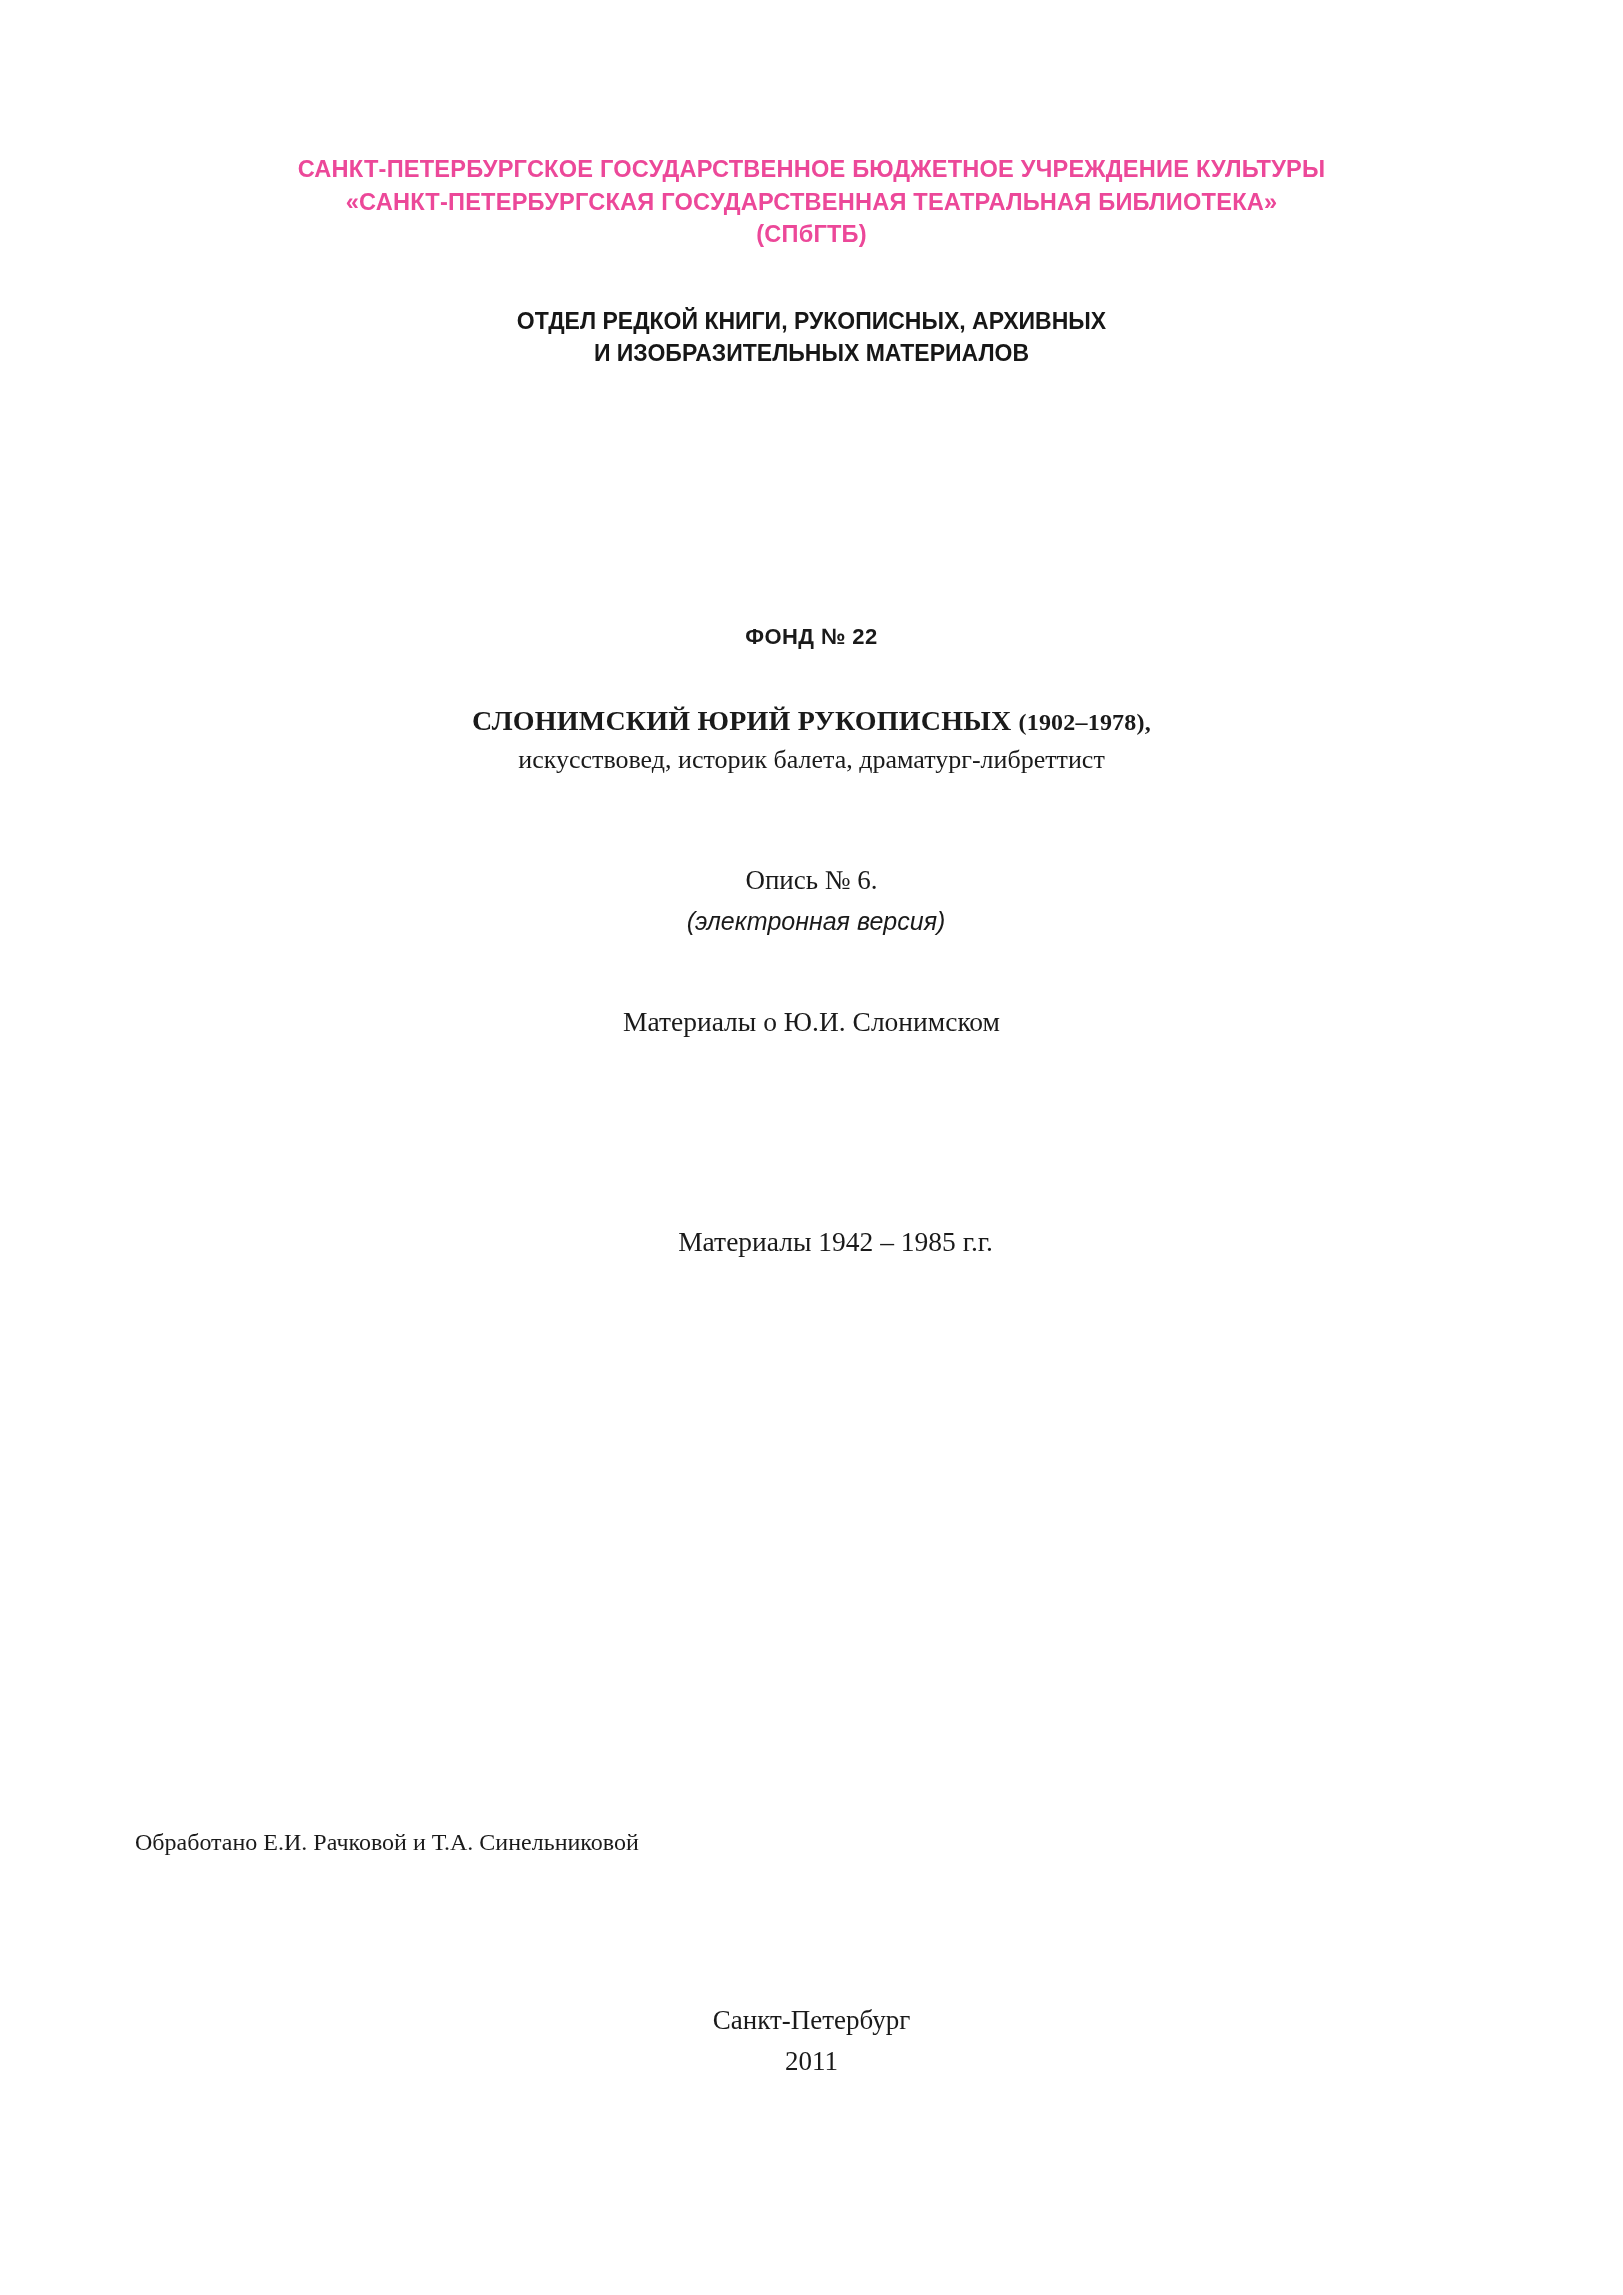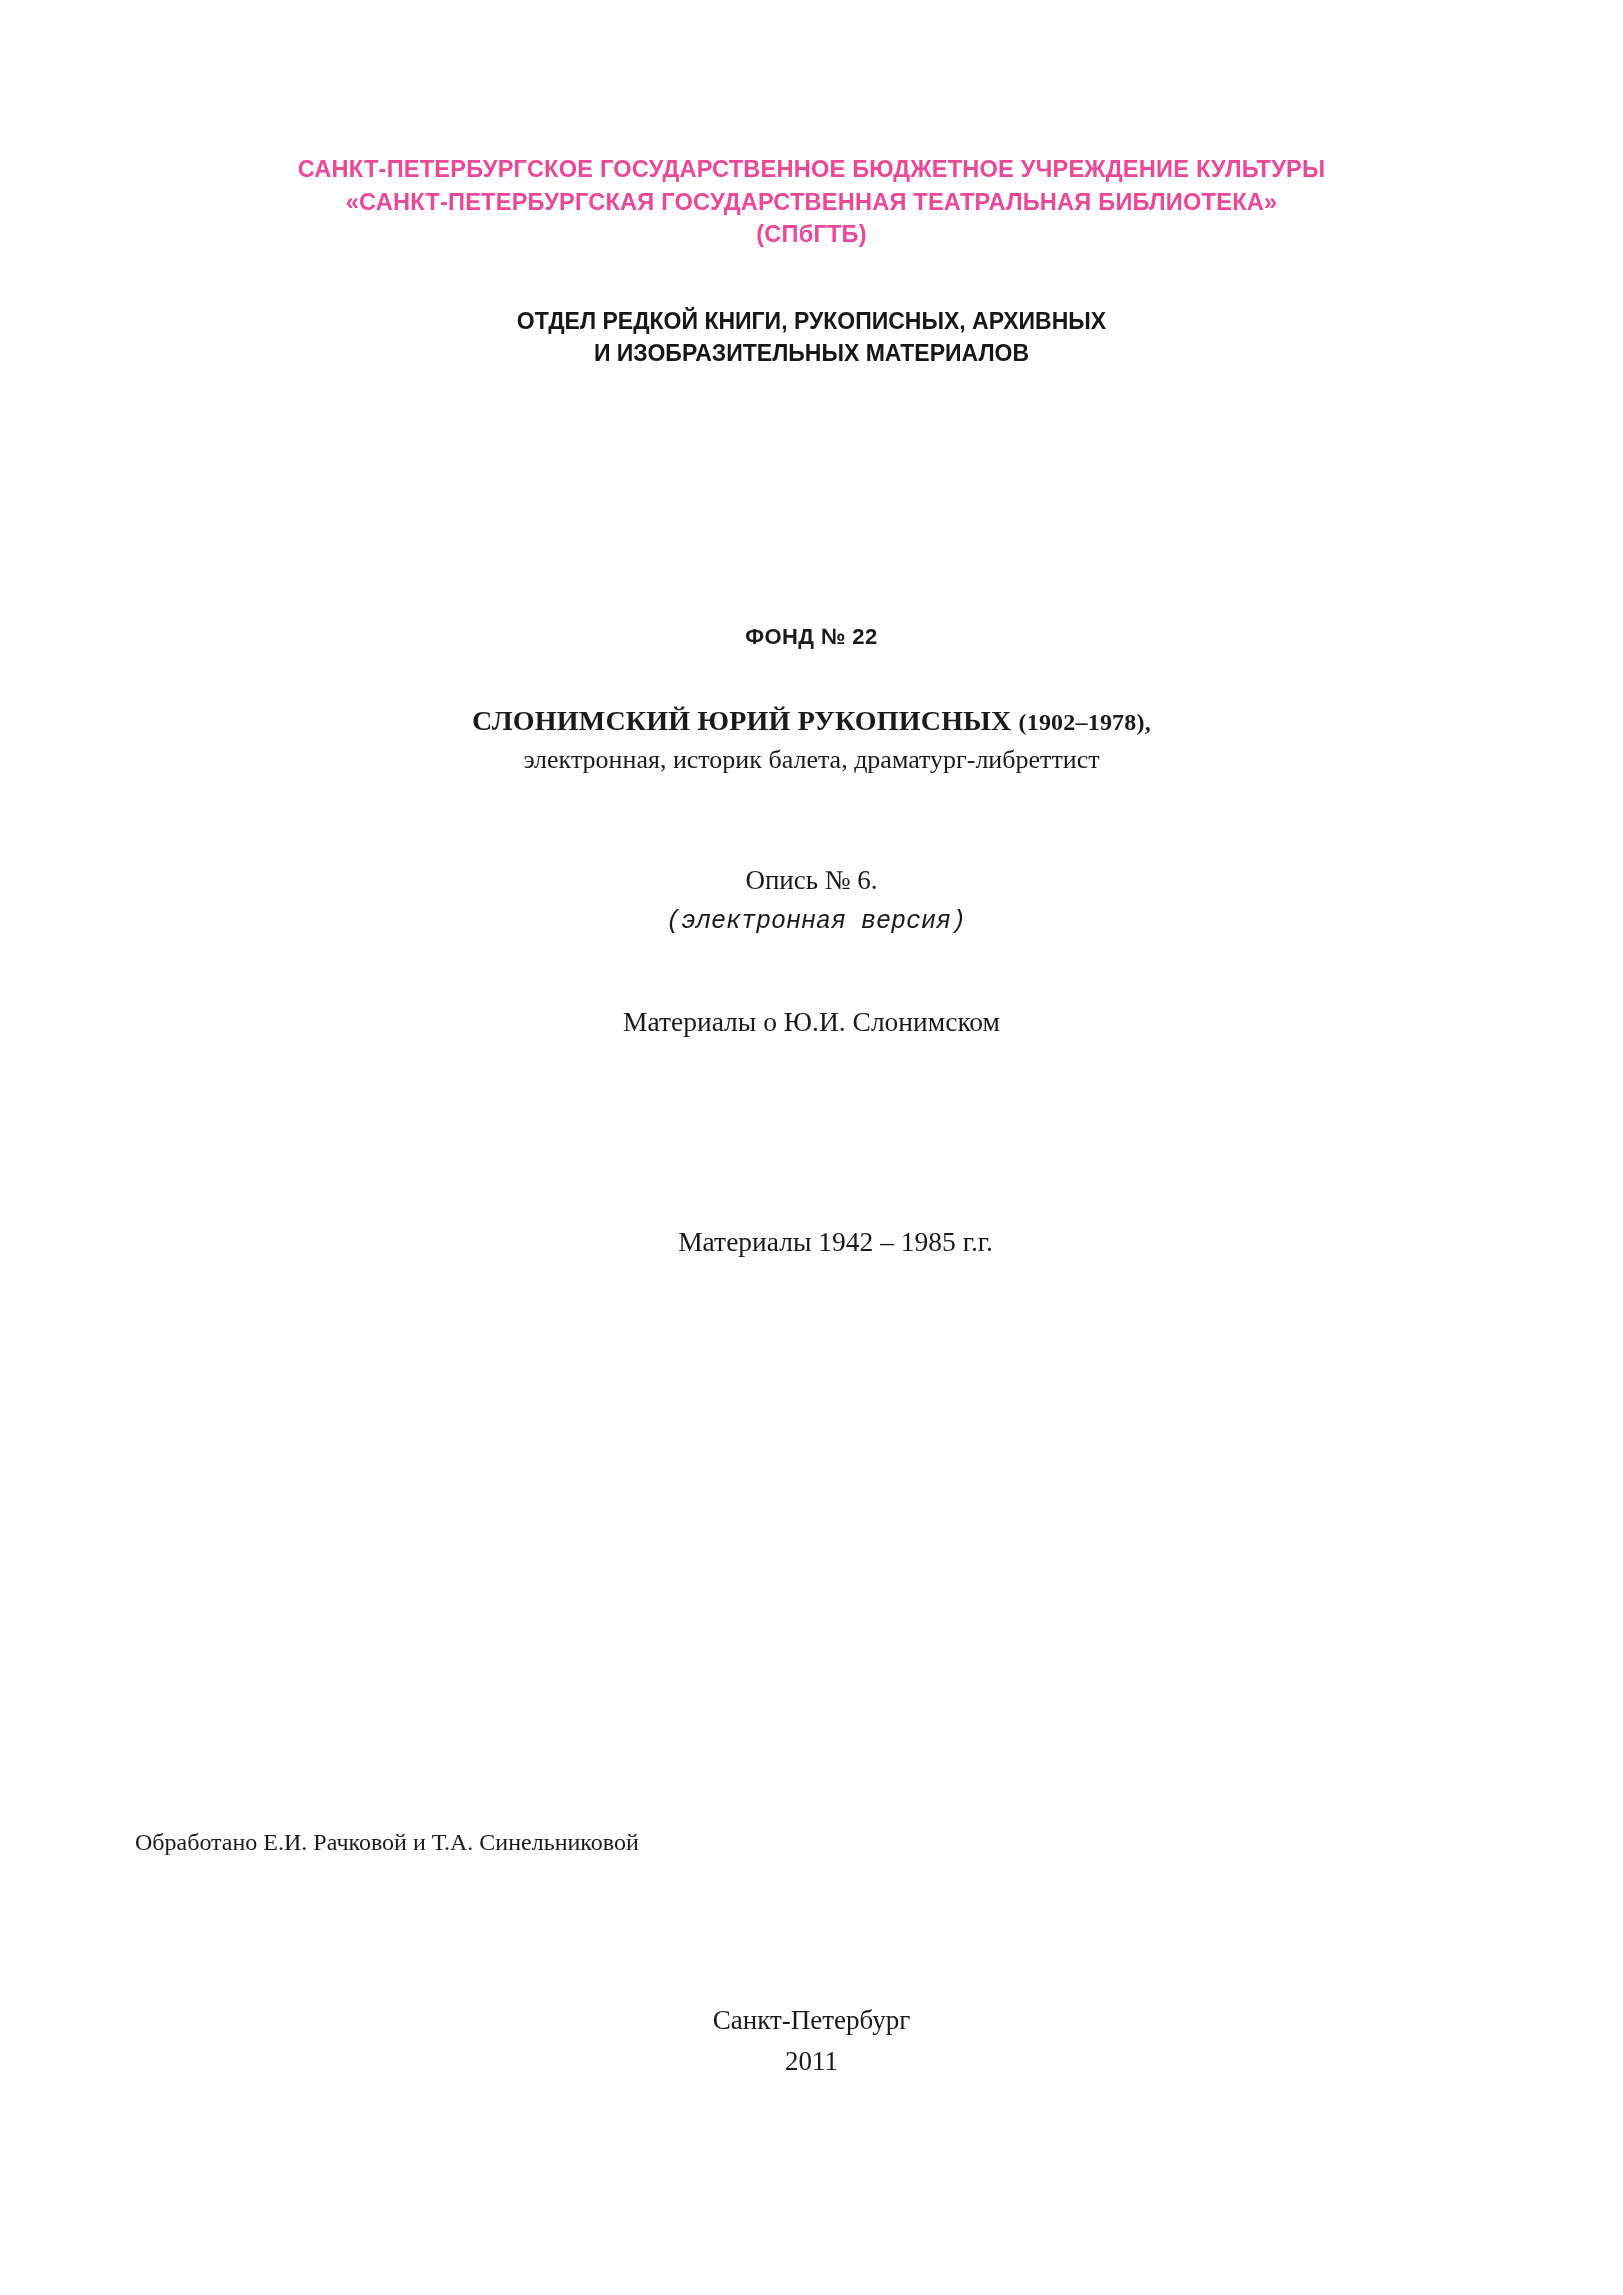--- a/index.html
+++ b/index.html
@@ -70,21 +70,21 @@
     font-family: "Liberation Serif", serif;
     font-size: 26px;
     margin-top: 7.9px;
   }
 
   .opis {
     font-family: "Liberation Serif", serif;
     font-size: 27px;
   }
   .opis-sub {
-    font-family: Liberation Mono, monospace;
+    font-family: Liberation Sans, sans-serif;
     font-style: italic;
     font-size: 25px;
     margin-top: 11px;
     padding-left: 9px;
   }
 
   .materials-about {
     font-family: "Liberation Serif", serif;
     font-size: 27.5px;
   }
@@ -124,21 +124,21 @@
     <span class="dept-line">И  ИЗОБРАЗИТЕЛЬНЫХ МАТЕРИАЛОВ</span>
   </div>
 
   <div class="block fond" style="top: 624px;">ФОНД № 22</div>
 
   <div class="block" style="top: 705px;">
     <div class="person-name">
       <span>СЛОНИМСКИЙ ЮРИЙ РУКОПИСНЫХ</span>
       <span class="years">(1902–1978),</span>
     </div>
-    <div class="person-role">электронная, историк балета, драматург-либреттист</div>
+    <div class="person-role">искусствовед, историк балета, драматург-либреттист</div>
   </div>
 
   <div class="block" style="top: 865px;">
     <div class="opis">Опись № 6.</div>
     <div class="opis-sub">(электронная версия)</div>
   </div>
 
   <div class="block materials-about" style="top: 1006px;">Материалы о Ю.И. Слонимском</div>
 
   <div class="block materials-years" style="top: 1226px; padding-left: 24px;">Материалы 1942 – 1985 г.г.</div>

